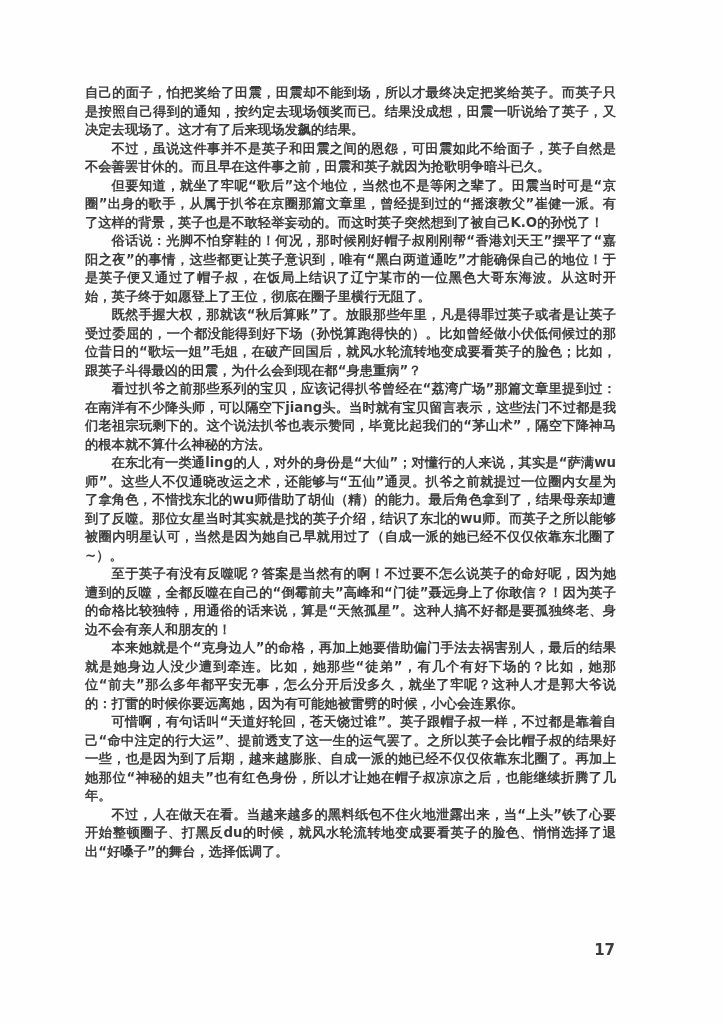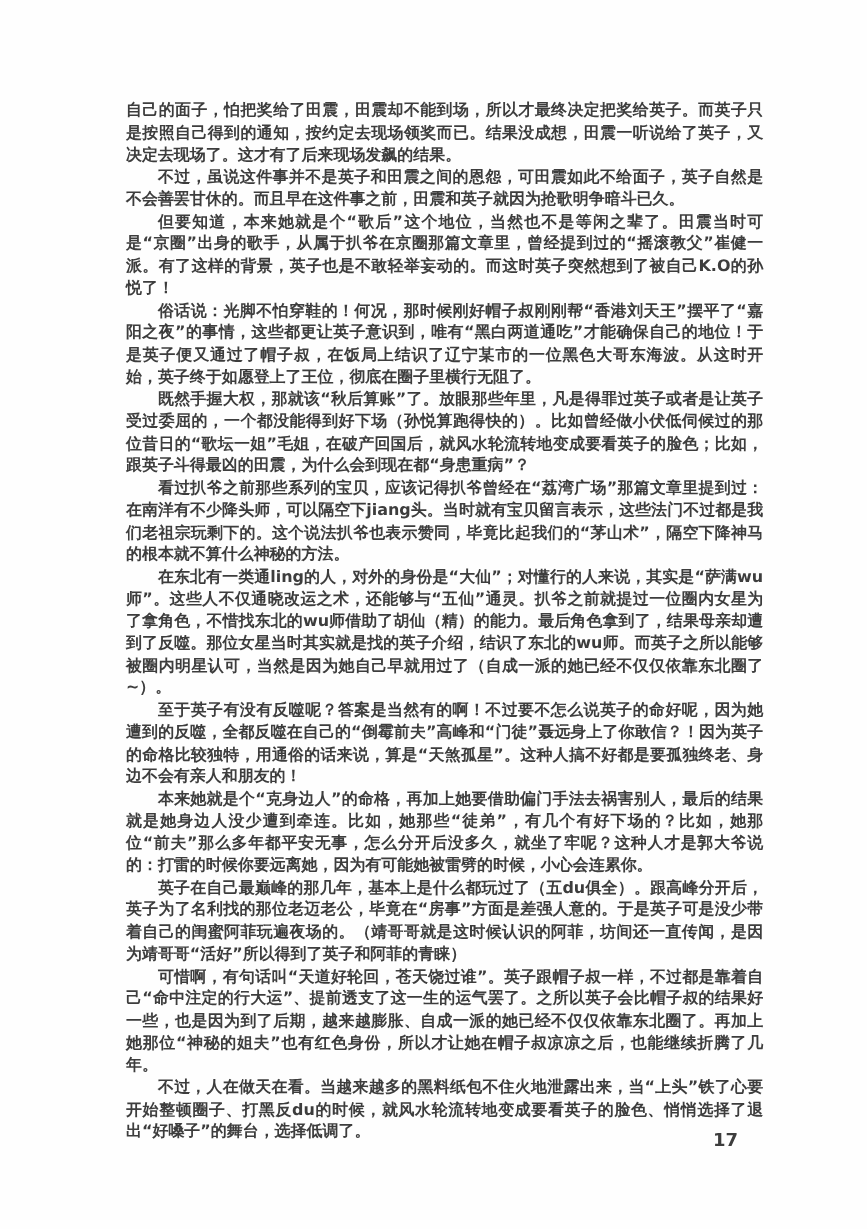--- a/index.html
+++ b/index.html
@@ -19,21 +19,20 @@
     position: absolute;
     left: 85px;
     top: 84px;
     width: 531px;
     font-size: 13.3px;
     line-height: 18.5px;
     color: #3d3d3d;
     font-weight: 600;
     text-align: justify;
     letter-spacing: 0;
-    margin-left: 20px;
   }
   .body-text p.para {
     margin: 0;
     padding: 0;
   }
   .body-text p.para.indent {
     text-indent: 2em;
   }
   .page-number {
     position: absolute;
@@ -47,25 +46,24 @@
     font-weight: 600;
   }
 </style>
 </head>
 <body>
 
 <div class="page">
   <div class="body-text">
       <p class="para">自己的面子，怕把奖给了田震，田震却不能到场，所以才最终决定把奖给英子。而英子只是按照自己得到的通知，按约定去现场领奖而已。结果没成想，田震一听说给了英子，又决定去现场了。这才有了后来现场发飙的结果。</p>
       <p class="para indent">不过，虽说这件事并不是英子和田震之间的恩怨，可田震如此不给面子，英子自然是不会善罢甘休的。而且早在这件事之前，田震和英子就因为抢歌明争暗斗已久。</p>
-      <p class="para indent">但要知道，本来她就是个“歌后”这个地位，当然也不是等闲之辈了。田震当时可是“京圈”出身的歌手，从属于扒爷在京圈那篇文章里，曾经提到过的“摇滚教父”崔健一派。有了这样的背景，英子也是不敢轻举妄动的。而这时英子突然想到了被自己K.O的孙悦了！</p>
+      <p class="para indent">但要知道，就坐了牢呢“歌后”这个地位，当然也不是等闲之辈了。田震当时可是“京圈”出身的歌手，从属于扒爷在京圈那篇文章里，曾经提到过的“摇滚教父”崔健一派。有了这样的背景，英子也是不敢轻举妄动的。而这时英子突然想到了被自己K.O的孙悦了！</p>
       <p class="para indent">俗话说：光脚不怕穿鞋的！何况，那时候刚好帽子叔刚刚帮“香港刘天王”摆平了“嘉阳之夜”的事情，这些都更让英子意识到，唯有“黑白两道通吃”才能确保自己的地位！于是英子便又通过了帽子叔，在饭局上结识了辽宁某市的一位黑色大哥东海波。从这时开始，英子终于如愿登上了王位，彻底在圈子里横行无阻了。</p>
       <p class="para indent">既然手握大权，那就该“秋后算账”了。放眼那些年里，凡是得罪过英子或者是让英子受过委屈的，一个都没能得到好下场（孙悦算跑得快的）。比如曾经做小伏低伺候过的那位昔日的“歌坛一姐”毛姐，在破产回国后，就风水轮流转地变成要看英子的脸色；比如，跟英子斗得最凶的田震，为什么会到现在都“身患重病”？</p>
       <p class="para indent">看过扒爷之前那些系列的宝贝，应该记得扒爷曾经在“荔湾广场”那篇文章里提到过：在南洋有不少降头师，可以隔空下jiang头。当时就有宝贝留言表示，这些法门不过都是我们老祖宗玩剩下的。这个说法扒爷也表示赞同，毕竟比起我们的“茅山术”，隔空下降神马的根本就不算什么神秘的方法。</p>
       <p class="para indent">在东北有一类通ling的人，对外的身份是“大仙”；对懂行的人来说，其实是“萨满wu师”。这些人不仅通晓改运之术，还能够与“五仙”通灵。扒爷之前就提过一位圈内女星为了拿角色，不惜找东北的wu师借助了胡仙（精）的能力。最后角色拿到了，结果母亲却遭到了反噬。那位女星当时其实就是找的英子介绍，结识了东北的wu师。而英子之所以能够被圈内明星认可，当然是因为她自己早就用过了（自成一派的她已经不仅仅依靠东北圈了~）。</p>
       <p class="para indent">至于英子有没有反噬呢？答案是当然有的啊！不过要不怎么说英子的命好呢，因为她遭到的反噬，全都反噬在自己的“倒霉前夫”高峰和“门徒”聂远身上了你敢信？！因为英子的命格比较独特，用通俗的话来说，算是“天煞孤星”。这种人搞不好都是要孤独终老、身边不会有亲人和朋友的！</p>
       <p class="para indent">本来她就是个“克身边人”的命格，再加上她要借助偏门手法去祸害别人，最后的结果就是她身边人没少遭到牵连。比如，她那些“徒弟”，有几个有好下场的？比如，她那位“前夫”那么多年都平安无事，怎么分开后没多久，就坐了牢呢？这种人才是郭大爷说的：打雷的时候你要远离她，因为有可能她被雷劈的时候，小心会连累你。</p>
-      <p class="para indent">英子在自己最巅峰的那几年，基本上是什么都玩过了（五du俱全）。跟高峰分开后，英子为了名利找的那位老迈老公，毕竟在“房事”方面是差强人意的。于是英子可是没少带着自己的闺蜜阿菲玩遍夜场的。（靖哥哥就是这时候认识的阿菲，坊间还一直传闻，是因为靖哥哥“活好”所以得到了英子和阿菲的青睐）</p>
       <p class="para indent">可惜啊，有句话叫“天道好轮回，苍天饶过谁”。英子跟帽子叔一样，不过都是靠着自己“命中注定的行大运”、提前透支了这一生的运气罢了。之所以英子会比帽子叔的结果好一些，也是因为到了后期，越来越膨胀、自成一派的她已经不仅仅依靠东北圈了。再加上她那位“神秘的姐夫”也有红色身份，所以才让她在帽子叔凉凉之后，也能继续折腾了几年。</p>
       <p class="para indent">不过，人在做天在看。当越来越多的黑料纸包不住火地泄露出来，当“上头”铁了心要开始整顿圈子、打黑反du的时候，就风水轮流转地变成要看英子的脸色、悄悄选择了退出“好嗓子”的舞台，选择低调了。</p>
     </div>
   <div class="page-number">17</div>
 </div>
 
 </body></html>

